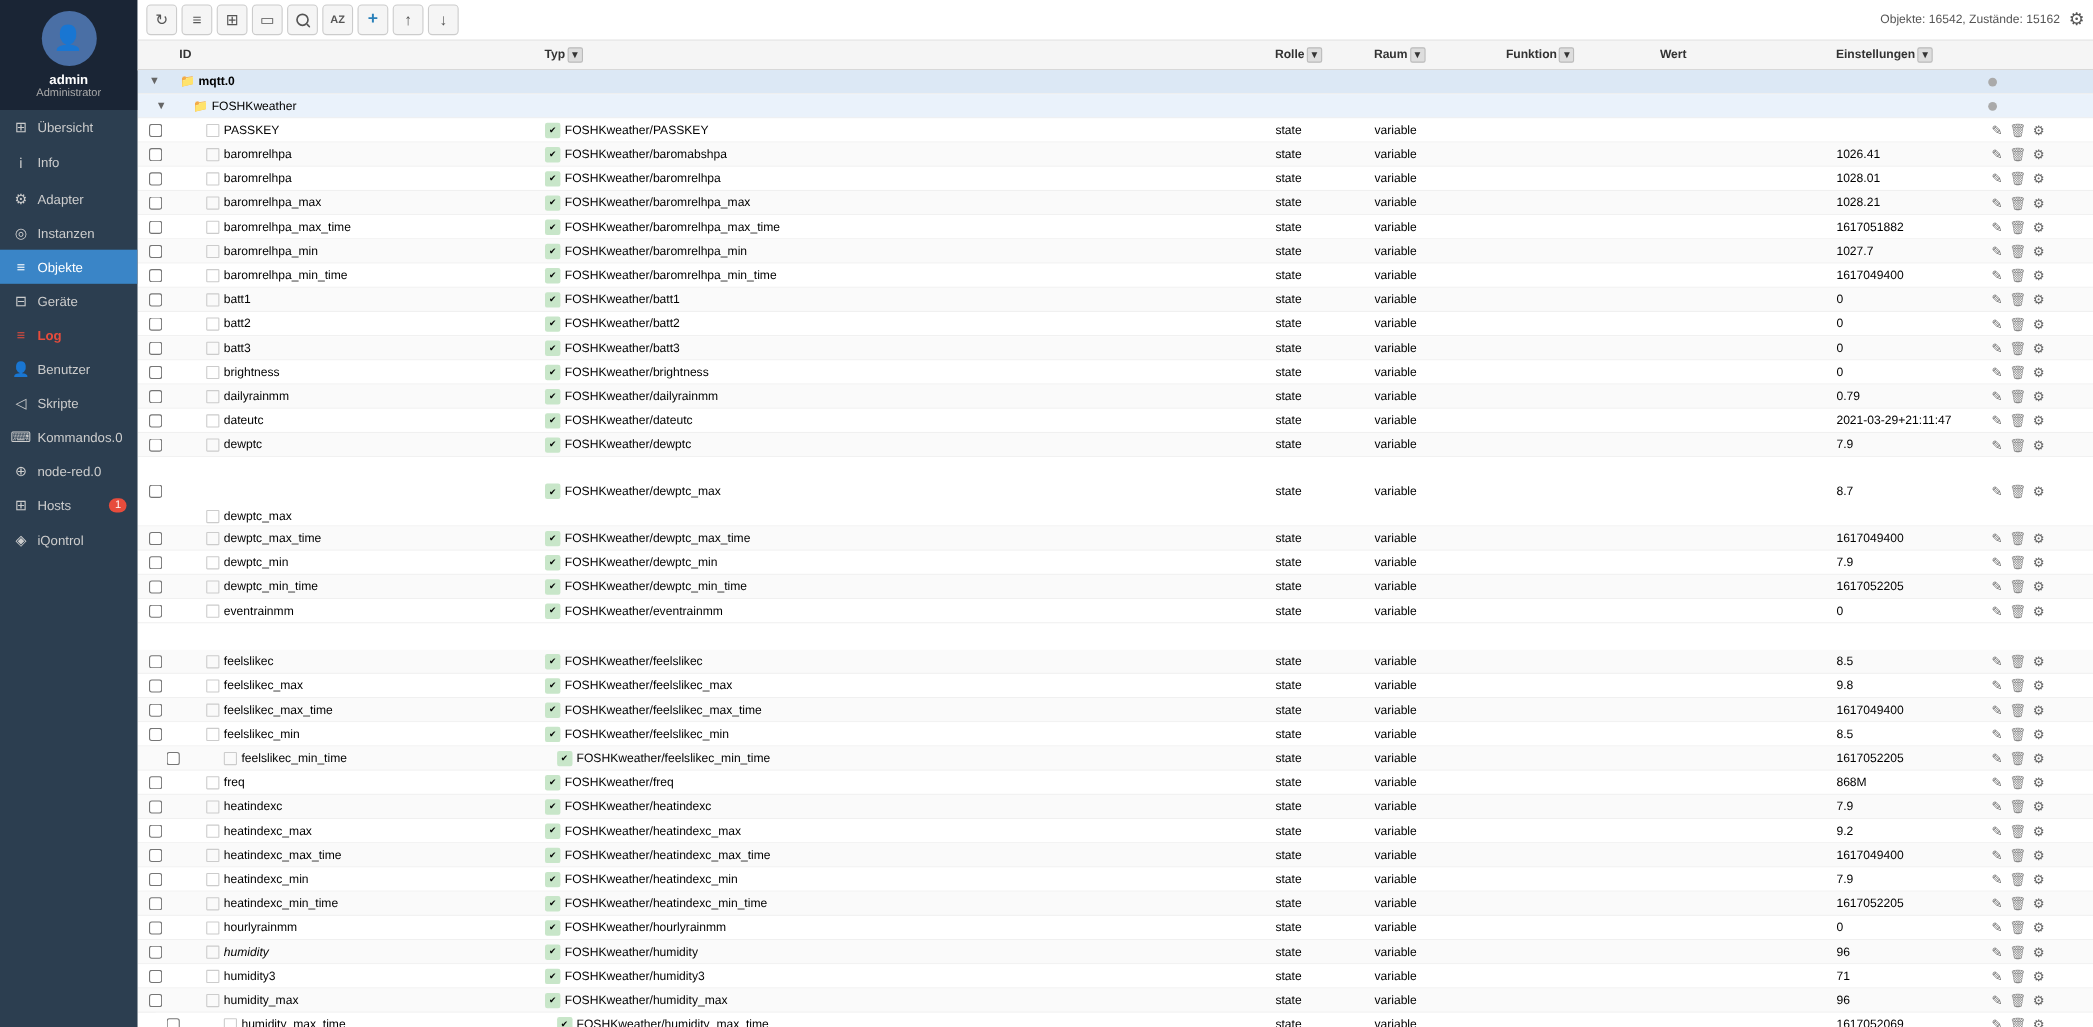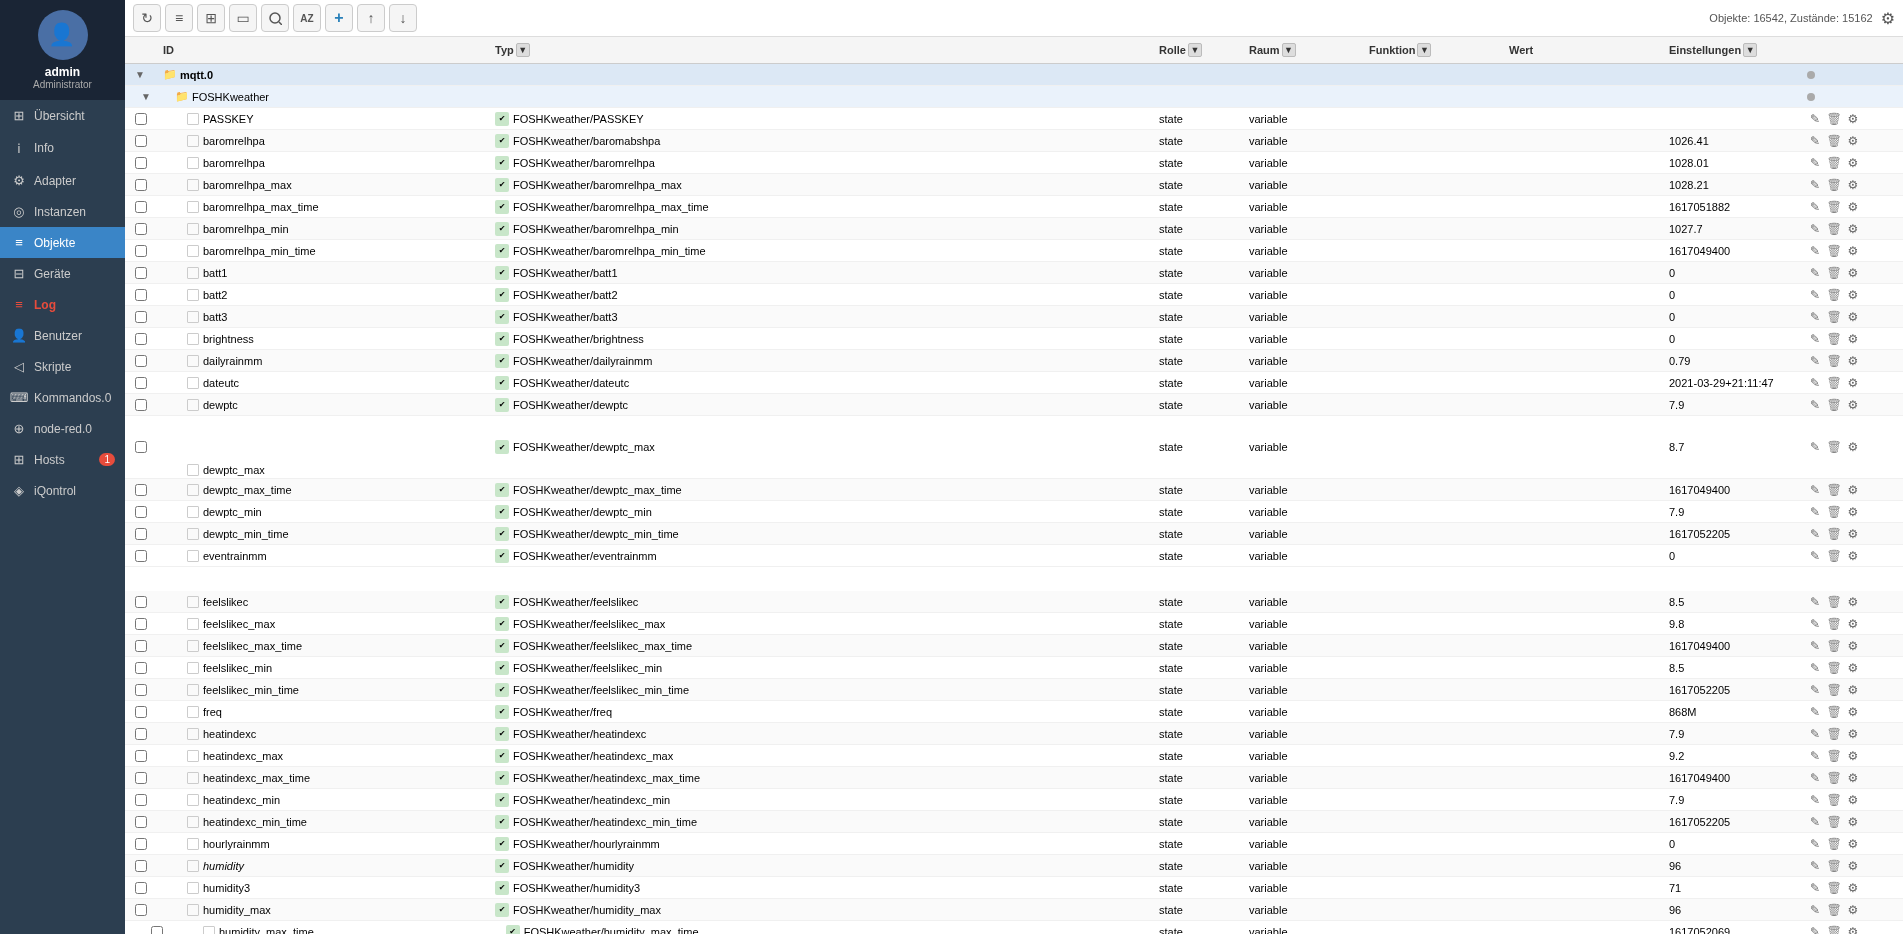--- a/index.html
+++ b/index.html
@@ -930,21 +930,21 @@
     <div class="cell">variable</div>
     <div class="cell"></div>
     <div class="cell"></div>
     <div class="cell">8.5</div>
     <div class="row-actions">
       <span class="action-btn" title="Edit">✎</span>
       <span class="action-btn" title="Delete" style="color:#888;">🗑</span>
       <span class="action-btn" title="More">⚙</span>
     </div>
   </div>
-        <div class="table-row" style="background: rgb(250, 250, 250);">
+        <div class="table-row" style="background: rgb(250, 250, 250); padding-left: 16px;">
     <div class="cell cell-checkbox">
       <input type="checkbox" style="width: 12px; height: 12px;">
     </div>
     <div class="cell" style="display:flex;align-items:center;padding-left:30px;">
       <span style="width:12px;height:12px;border:1px solid #ccc;border-radius:1px;display:inline-block;margin-right:4px;"></span>
       <span>feelslikec_min_time</span>
     </div>
     <div class="cell" style="display:flex;align-items:center;">
       <span style="width:14px;height:14px;background:#c8e6c9;border-radius:2px;display:inline-flex;align-items:center;justify-content:center;margin-right:4px;font-size:8px;flex-shrink:0;">✔</span>
       <span>FOSHKweather/feelslikec_min_time</span>

